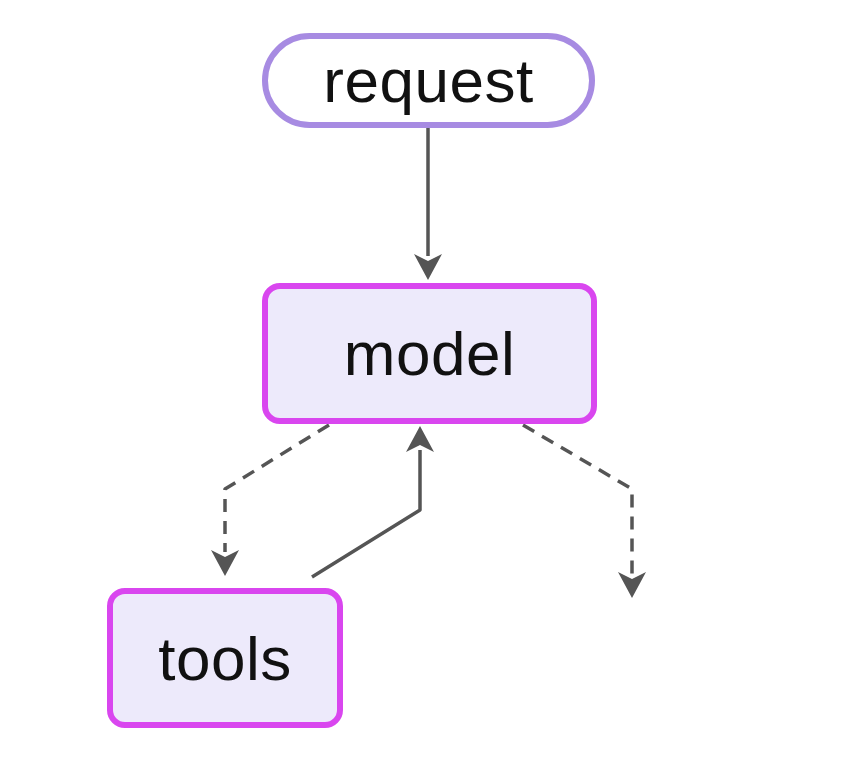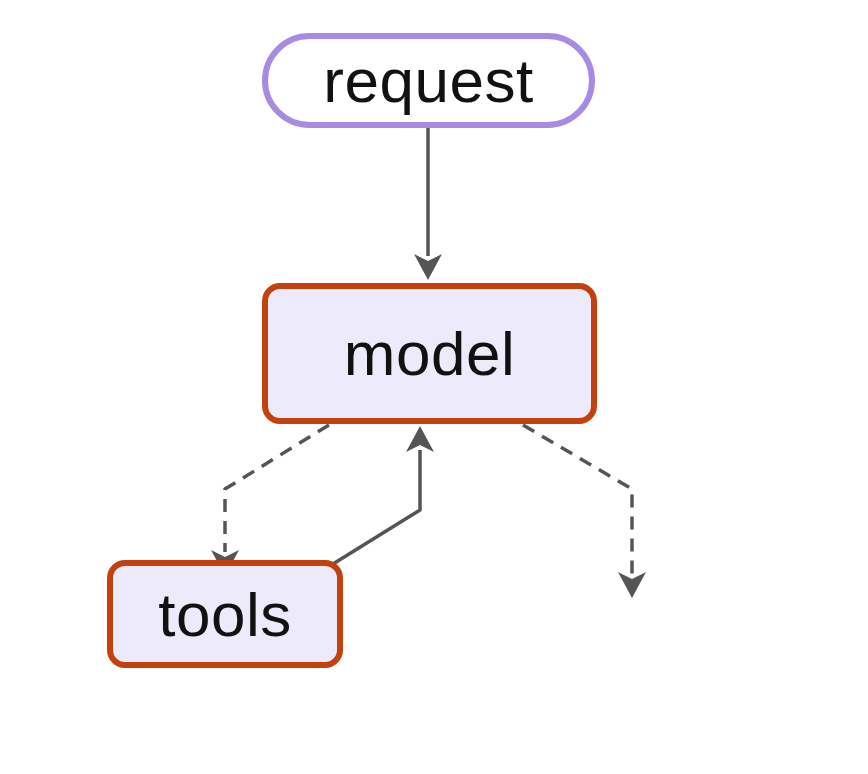--- a/index.html
+++ b/index.html
@@ -35,26 +35,26 @@
     z-index: 2;
     letter-spacing: 0.5px;
   }
   .node-stadium {
     background: #ffffff;
     border: 6px solid #a78be2;
     border-radius: 48px;
   }
   .node-rect {
     background: #edeafb;
-    border: 6px solid #c2410c;
+    border: 6px solid #d946ef;
     border-radius: 18px;
   }
   #node-request { left: 262px; top: 33px;  width: 333px; height: 95px; }
   #node-model   { left: 262px; top: 283px; width: 335px; height: 141px; }
-  #node-tools   { left: 107px; top: 560px; width: 236px; height: 108px; }
+  #node-tools   { left: 107px; top: 588px; width: 236px; height: 140px; }
   #node-result  { left: 465px; top: 600px; width: 330px; height: 95px; }
 
   .edge-line {
     fill: none;
     stroke: #555555;
     stroke-width: 3.5;
     stroke-linejoin: round;
   }
   .edge-dashed { stroke-dasharray: 13 9; }
   .arrowhead { fill: #555555; stroke: none; }

